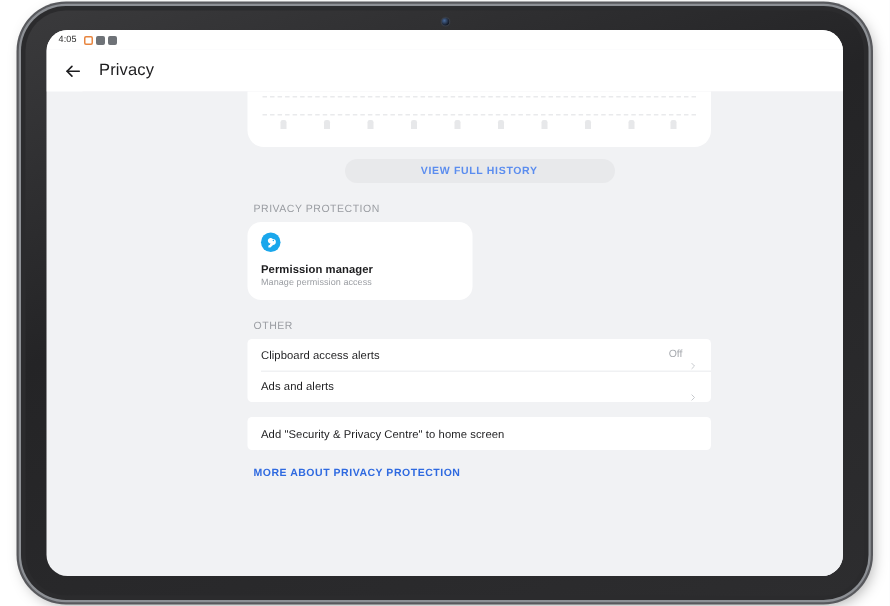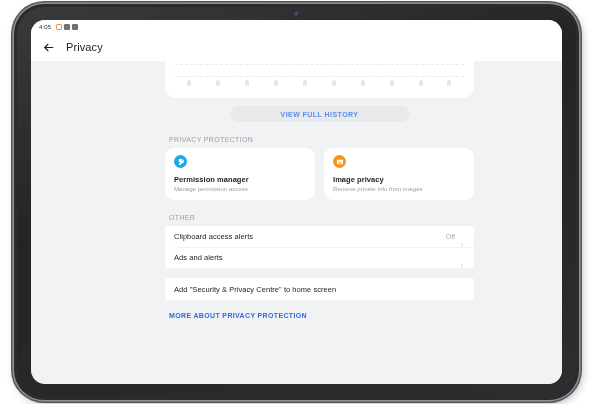--- a/index.html
+++ b/index.html
@@ -200,29 +200,20 @@
         <div class="feat-card half">
           <div class="feat-icon" style="background:#1aa7ec">
             <svg width="8" height="8" viewBox="0 0 24 24" fill="#ffffff">
               <path d="M14.5 4a5.5 5.5 0 1 0-4.2 9.05L9 14.35V16H7.3l-1.6 1.6V21h4.2l5.1-5.1A5.5 5.5 0 0 0 14.5 4zm1.2 4.6a1.5 1.5 0 1 1 0-3 1.5 1.5 0 0 1 0 3z"></path>
             </svg>
           </div>
           <div class="feat-title">Permission manager</div>
           <div class="feat-sub">Manage permission access</div>
         </div>
 
-        <div class="feat-card half">
-          <div class="feat-icon" style="background:#f7941d">
-            <svg width="8" height="8" viewBox="0 0 24 24" fill="#ffffff">
-              <path d="M4 5h16a1 1 0 0 1 1 1v12a1 1 0 0 1-1 1H4a1 1 0 0 1-1-1V6a1 1 0 0 1 1-1zm1.8 11.4h12.4l-3.7-5-3 3.8-2.1-2.4-3.6 3.6zM8 8.6a1.5 1.5 0 1 0 0 3 1.5 1.5 0 0 0 0-3z"></path>
-            </svg>
-          </div>
-          <div class="feat-title">Image privacy</div>
-          <div class="feat-sub">Remove private info from images</div>
-        </div>
       </div>
 
 
       <div class="section-label">OTHER</div>
 
       <div class="list-card">
         <div class="list-row">
           <span class="row-label">Clipboard access alerts</span>
           <span class="row-value">Off</span>
           <span class="chev">

